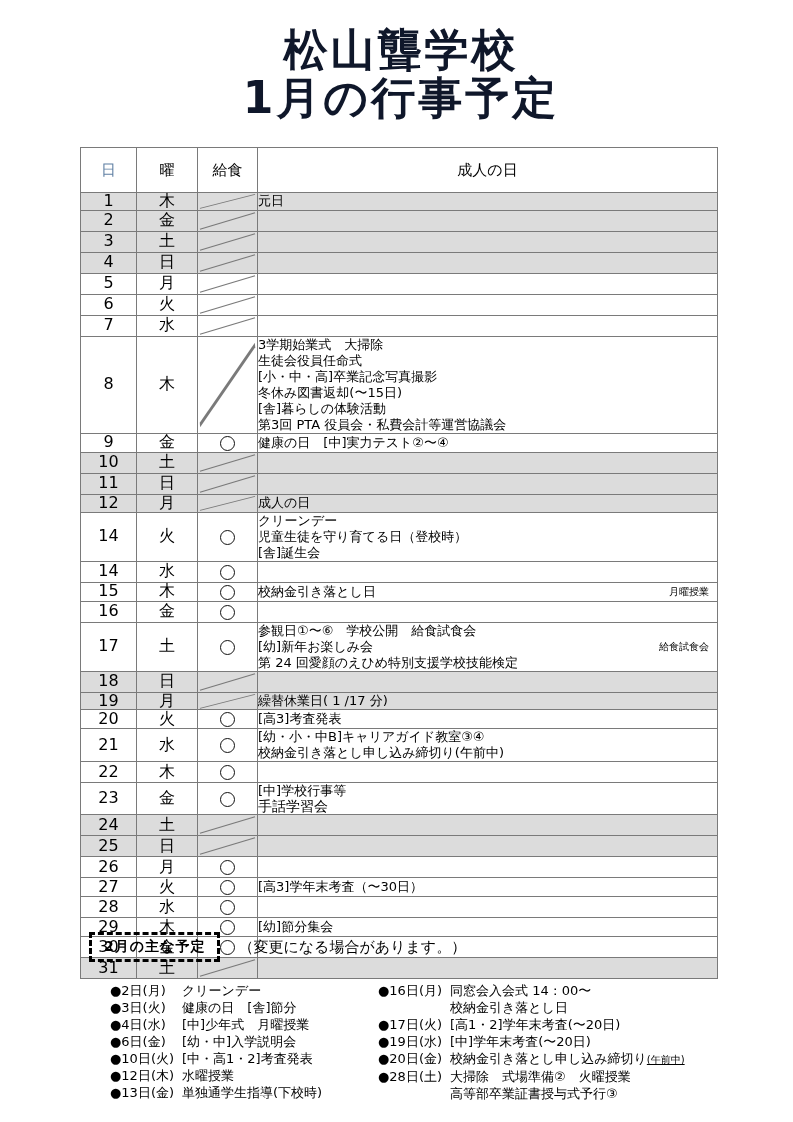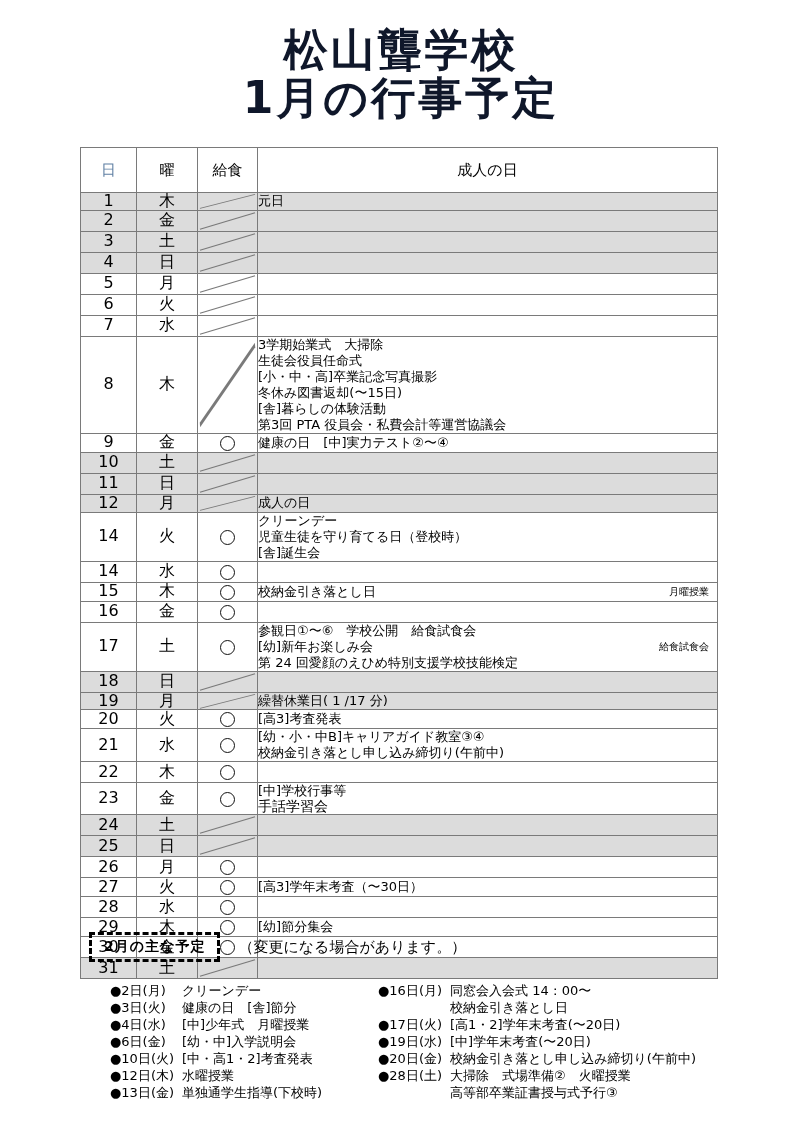--- a/index.html
+++ b/index.html
@@ -155,21 +155,21 @@
     line-height: 17px;
     white-space: nowrap;
   }
   .feb-date {
     flex: 0 0 auto;
     width: 72px;
     white-space: nowrap;
   }
   .feb-text { flex: 1 1 auto; }
   .feb-text .ln { display: block; white-space: nowrap; }
-  .feb-text .tiny { font-size: 13px; }
+  .feb-text .tiny { font-size: 10px; text-decoration: underline; }
 </style>
 </head>
 <body>
 
 <div class="title-block">
   <div class="title-line">松山聾学校</div>
   <div class="title-line">1月の行事予定</div>
 </div>
 
 <div class="cal-wrap">

